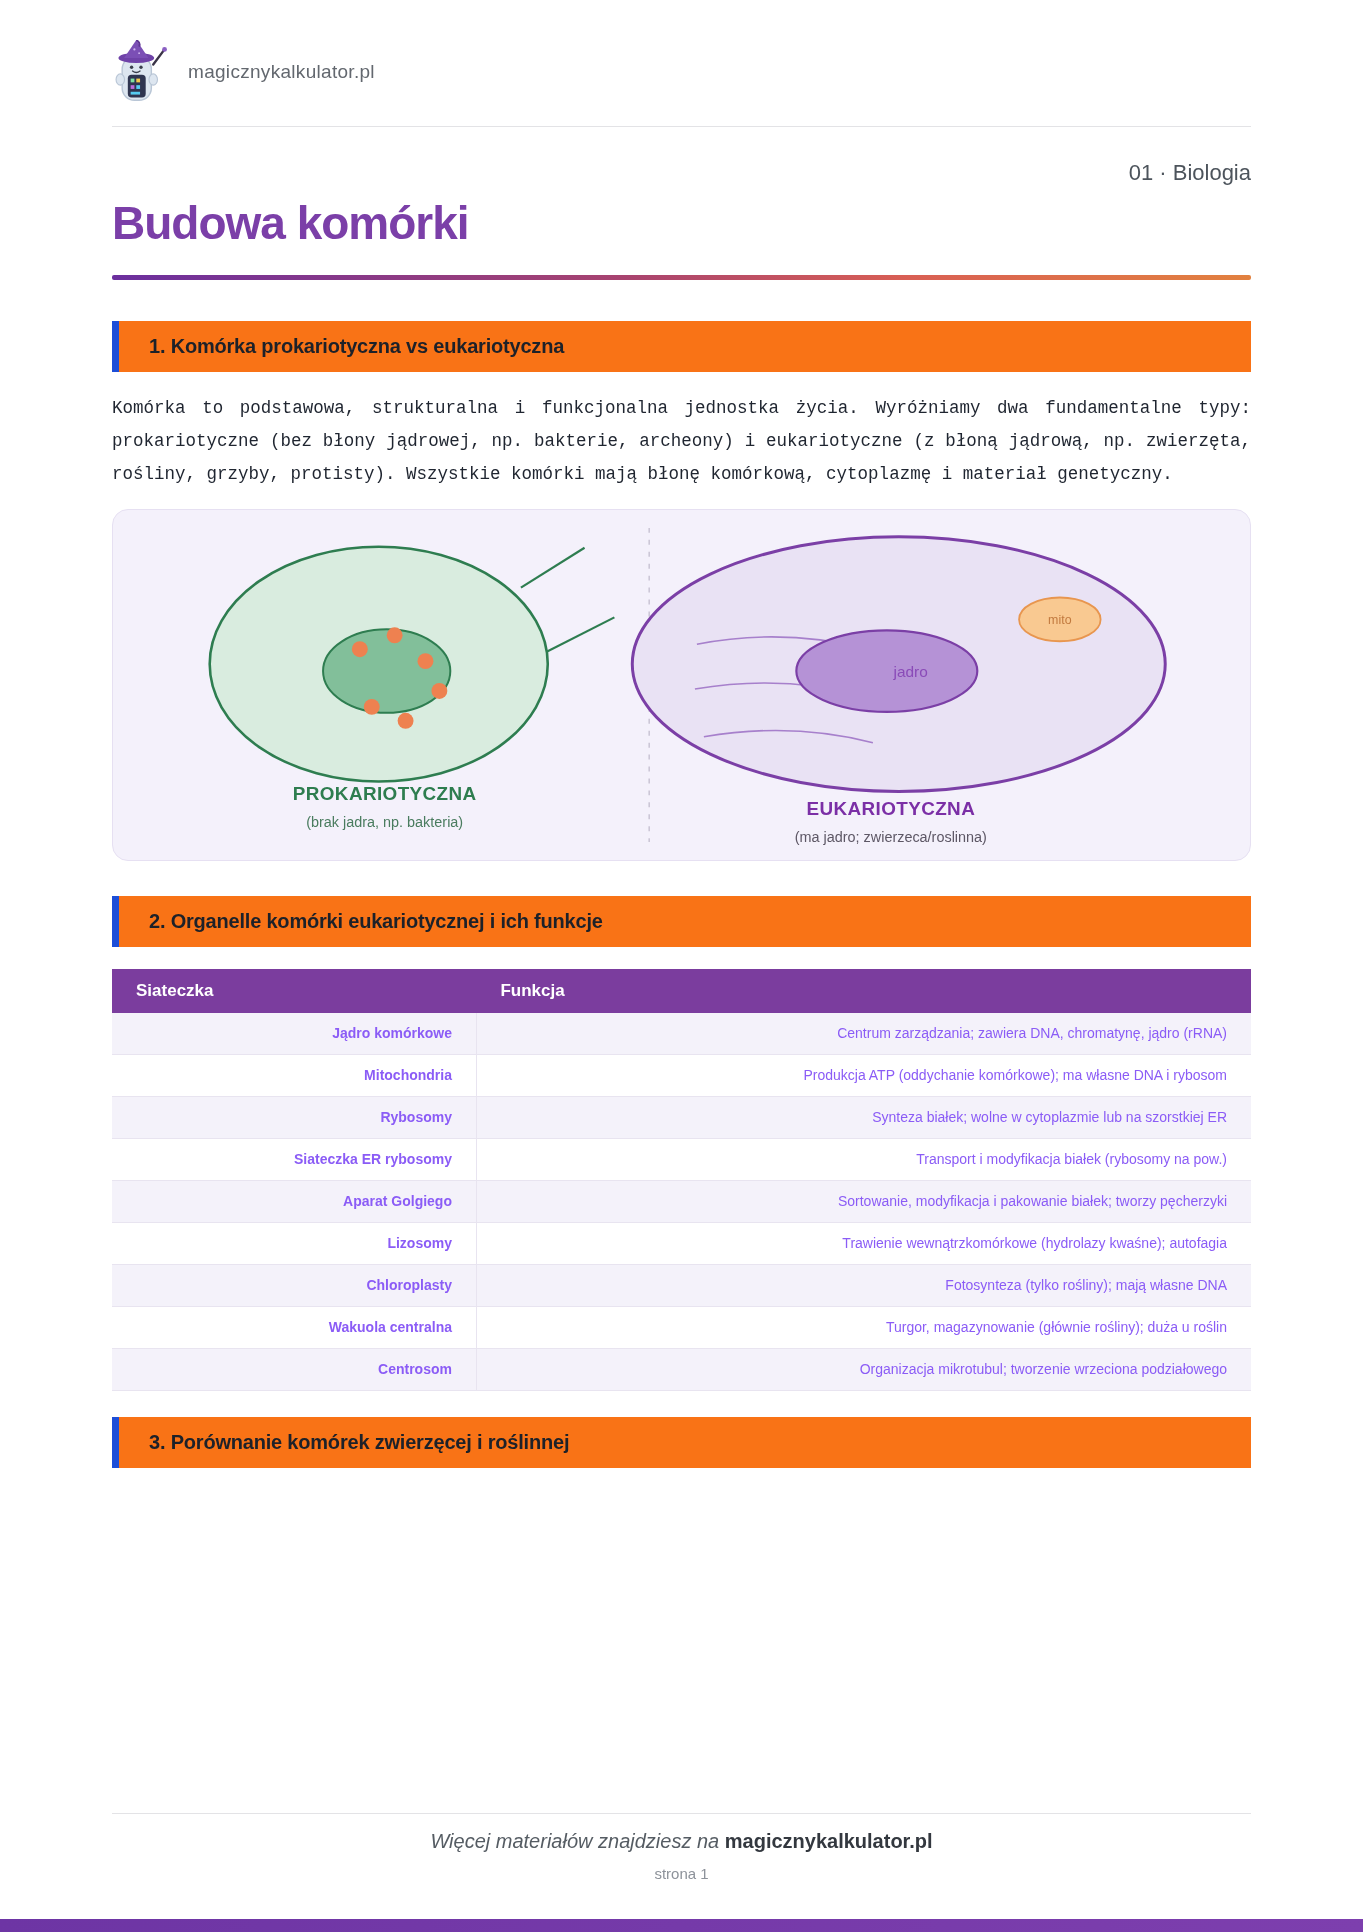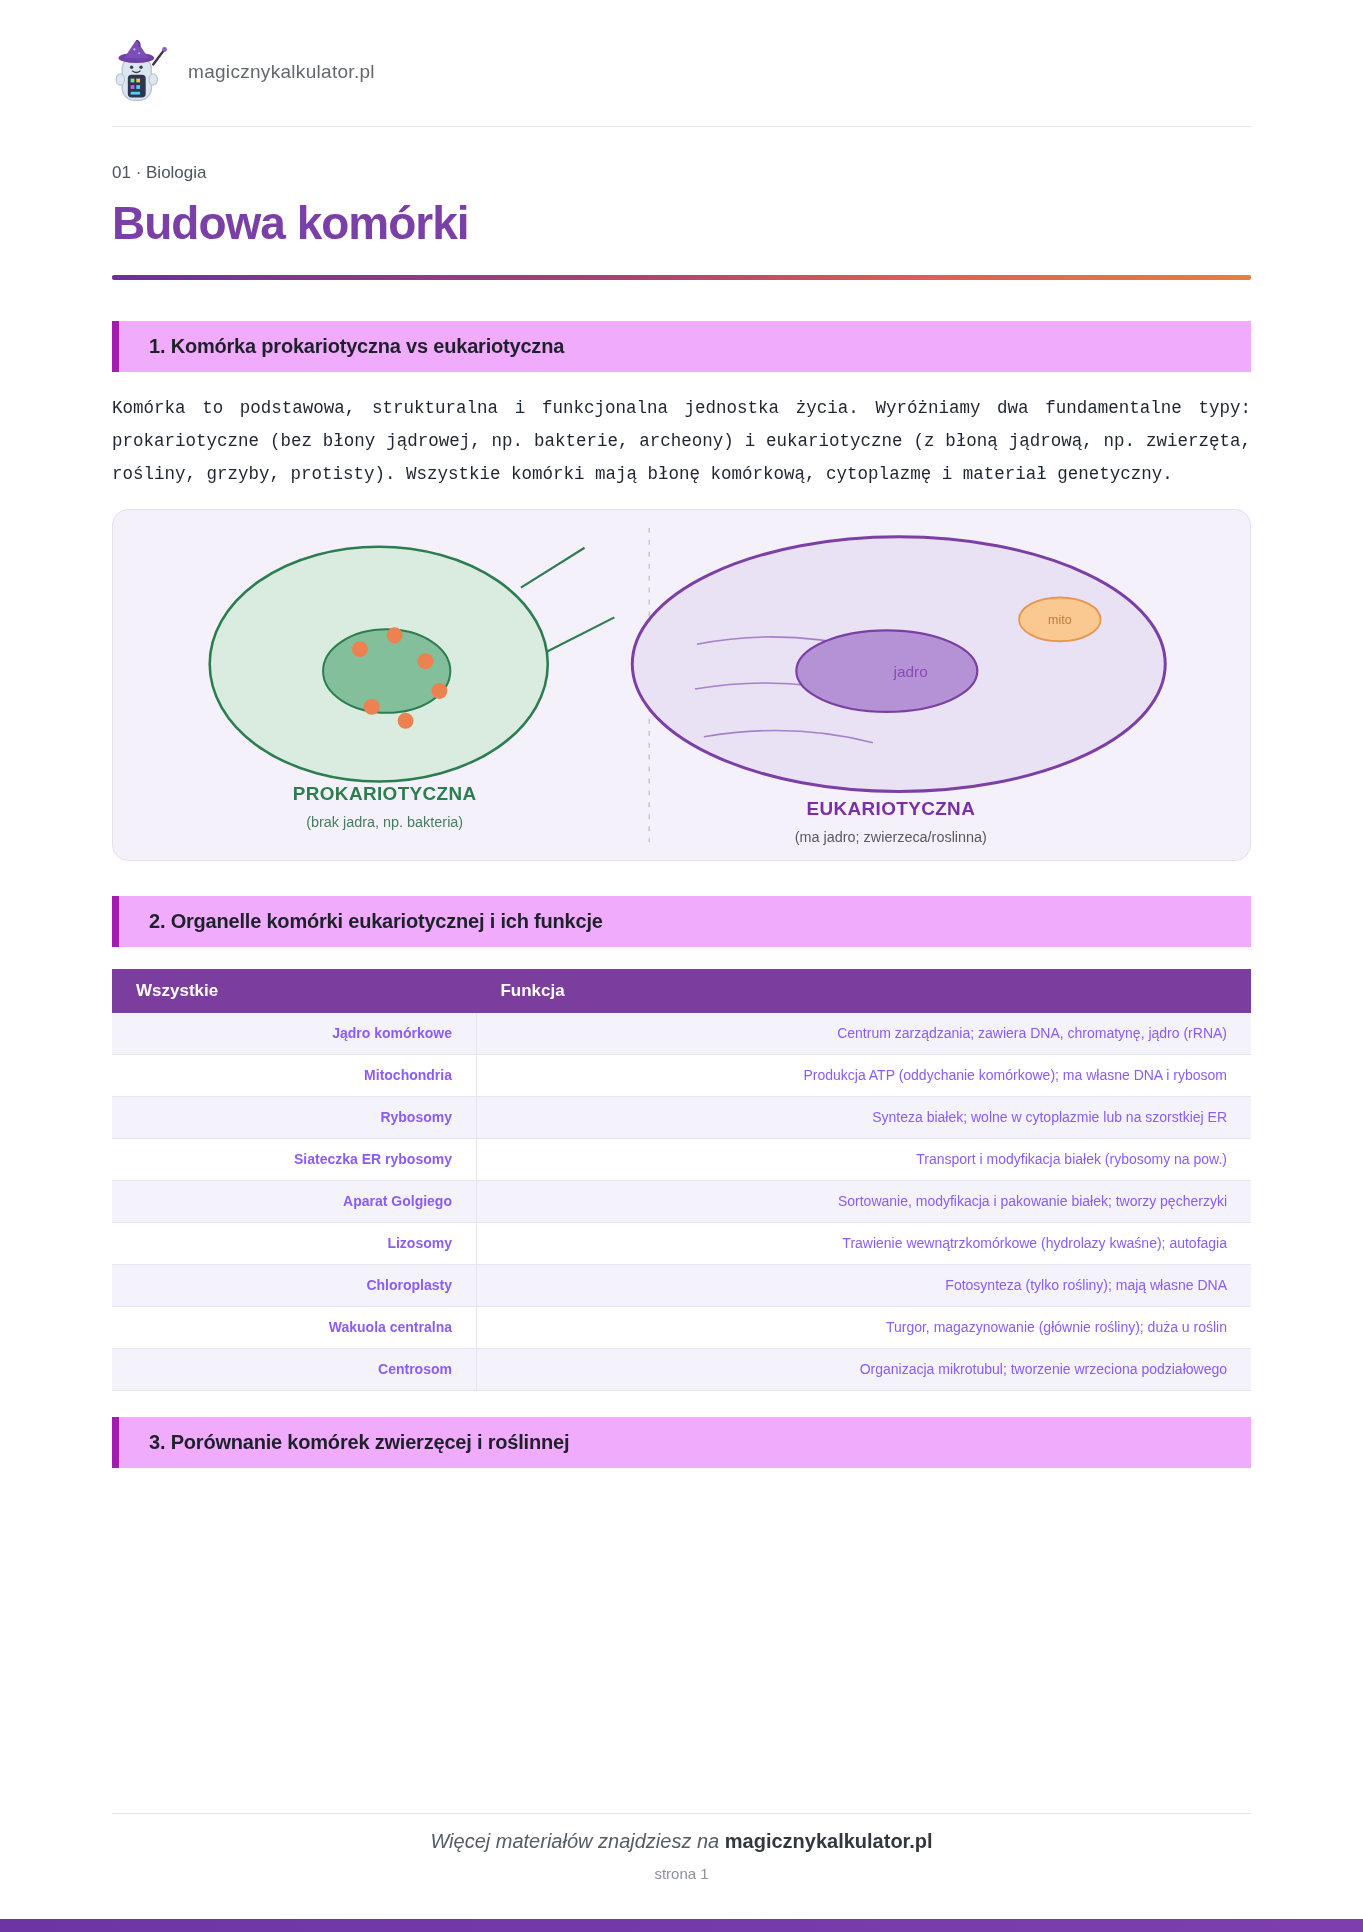--- a/index.html
+++ b/index.html
@@ -13,34 +13,34 @@
 
   
   .site-header {
     display:flex; align-items:center; gap:18px;
     padding-top:40px; padding-bottom:22px;
     border-bottom:1px solid #e3e3e6;
   }
   .site-name { font-size:19px; color:#63686f; letter-spacing:.3px; }
 
   
-  .breadcrumb { margin-top:36px; font-size:17px; line-height:20px; color:#4d545c; }
+  .breadcrumb { margin-top:36px; font-size:22px; line-height:20px; color:#4d545c;text-align:right; }
   .doc-title {
     margin-top:14px; font-size:46px; line-height:52px; font-weight:700;
     letter-spacing:-1px; color:#7b3fa8;
   }
   .title-rule {
     margin-top:26px; height:5px; border-radius:2px;
     background:linear-gradient(90deg,#6b2f9e 0%,#a8436f 45%,#d95f54 70%,#e2813f 100%);
   }
 
   
   .section-banner {
     display:flex; align-items:center;
-    background:#f0abfc; border-left:7px solid #a21caf;
+    background:#f97316; border-left:7px solid #1d4ed8;
     padding:12px 0 12px 30px;
   }
   .section-banner h2 { font-size:20px; line-height:27px; font-weight:700; color:#1d2129; letter-spacing:-.2px; }
   .banner-1 { margin-top:41px; }
   .banner-2 { margin-top:35px; }
   .banner-3 { margin-top:26px; }
 
   
   .lead {
     margin-top:20px; font-family:Liberation Mono, monospace;
@@ -170,21 +170,21 @@
         <h2>2. Organelle komórki eukariotycznej i ich funkcje</h2>
       </div>
 
       <table class="organelle-table">
         <colgroup>
             <col class="c1">
             <col class="c2">
           </colgroup>
         <thead>
           <tr>
-            <th>Wszystkie</th>
+            <th>Siateczka</th>
             <th>Funkcja</th>
           </tr>
         </thead>
         <tbody>
           <tr>
               <th>Jądro komórkowe</th>
               <td>Centrum zarządzania; zawiera DNA, chromatynę, jądro (rRNA)</td>
             </tr>
           <tr>
               <th>Mitochondria</th>

